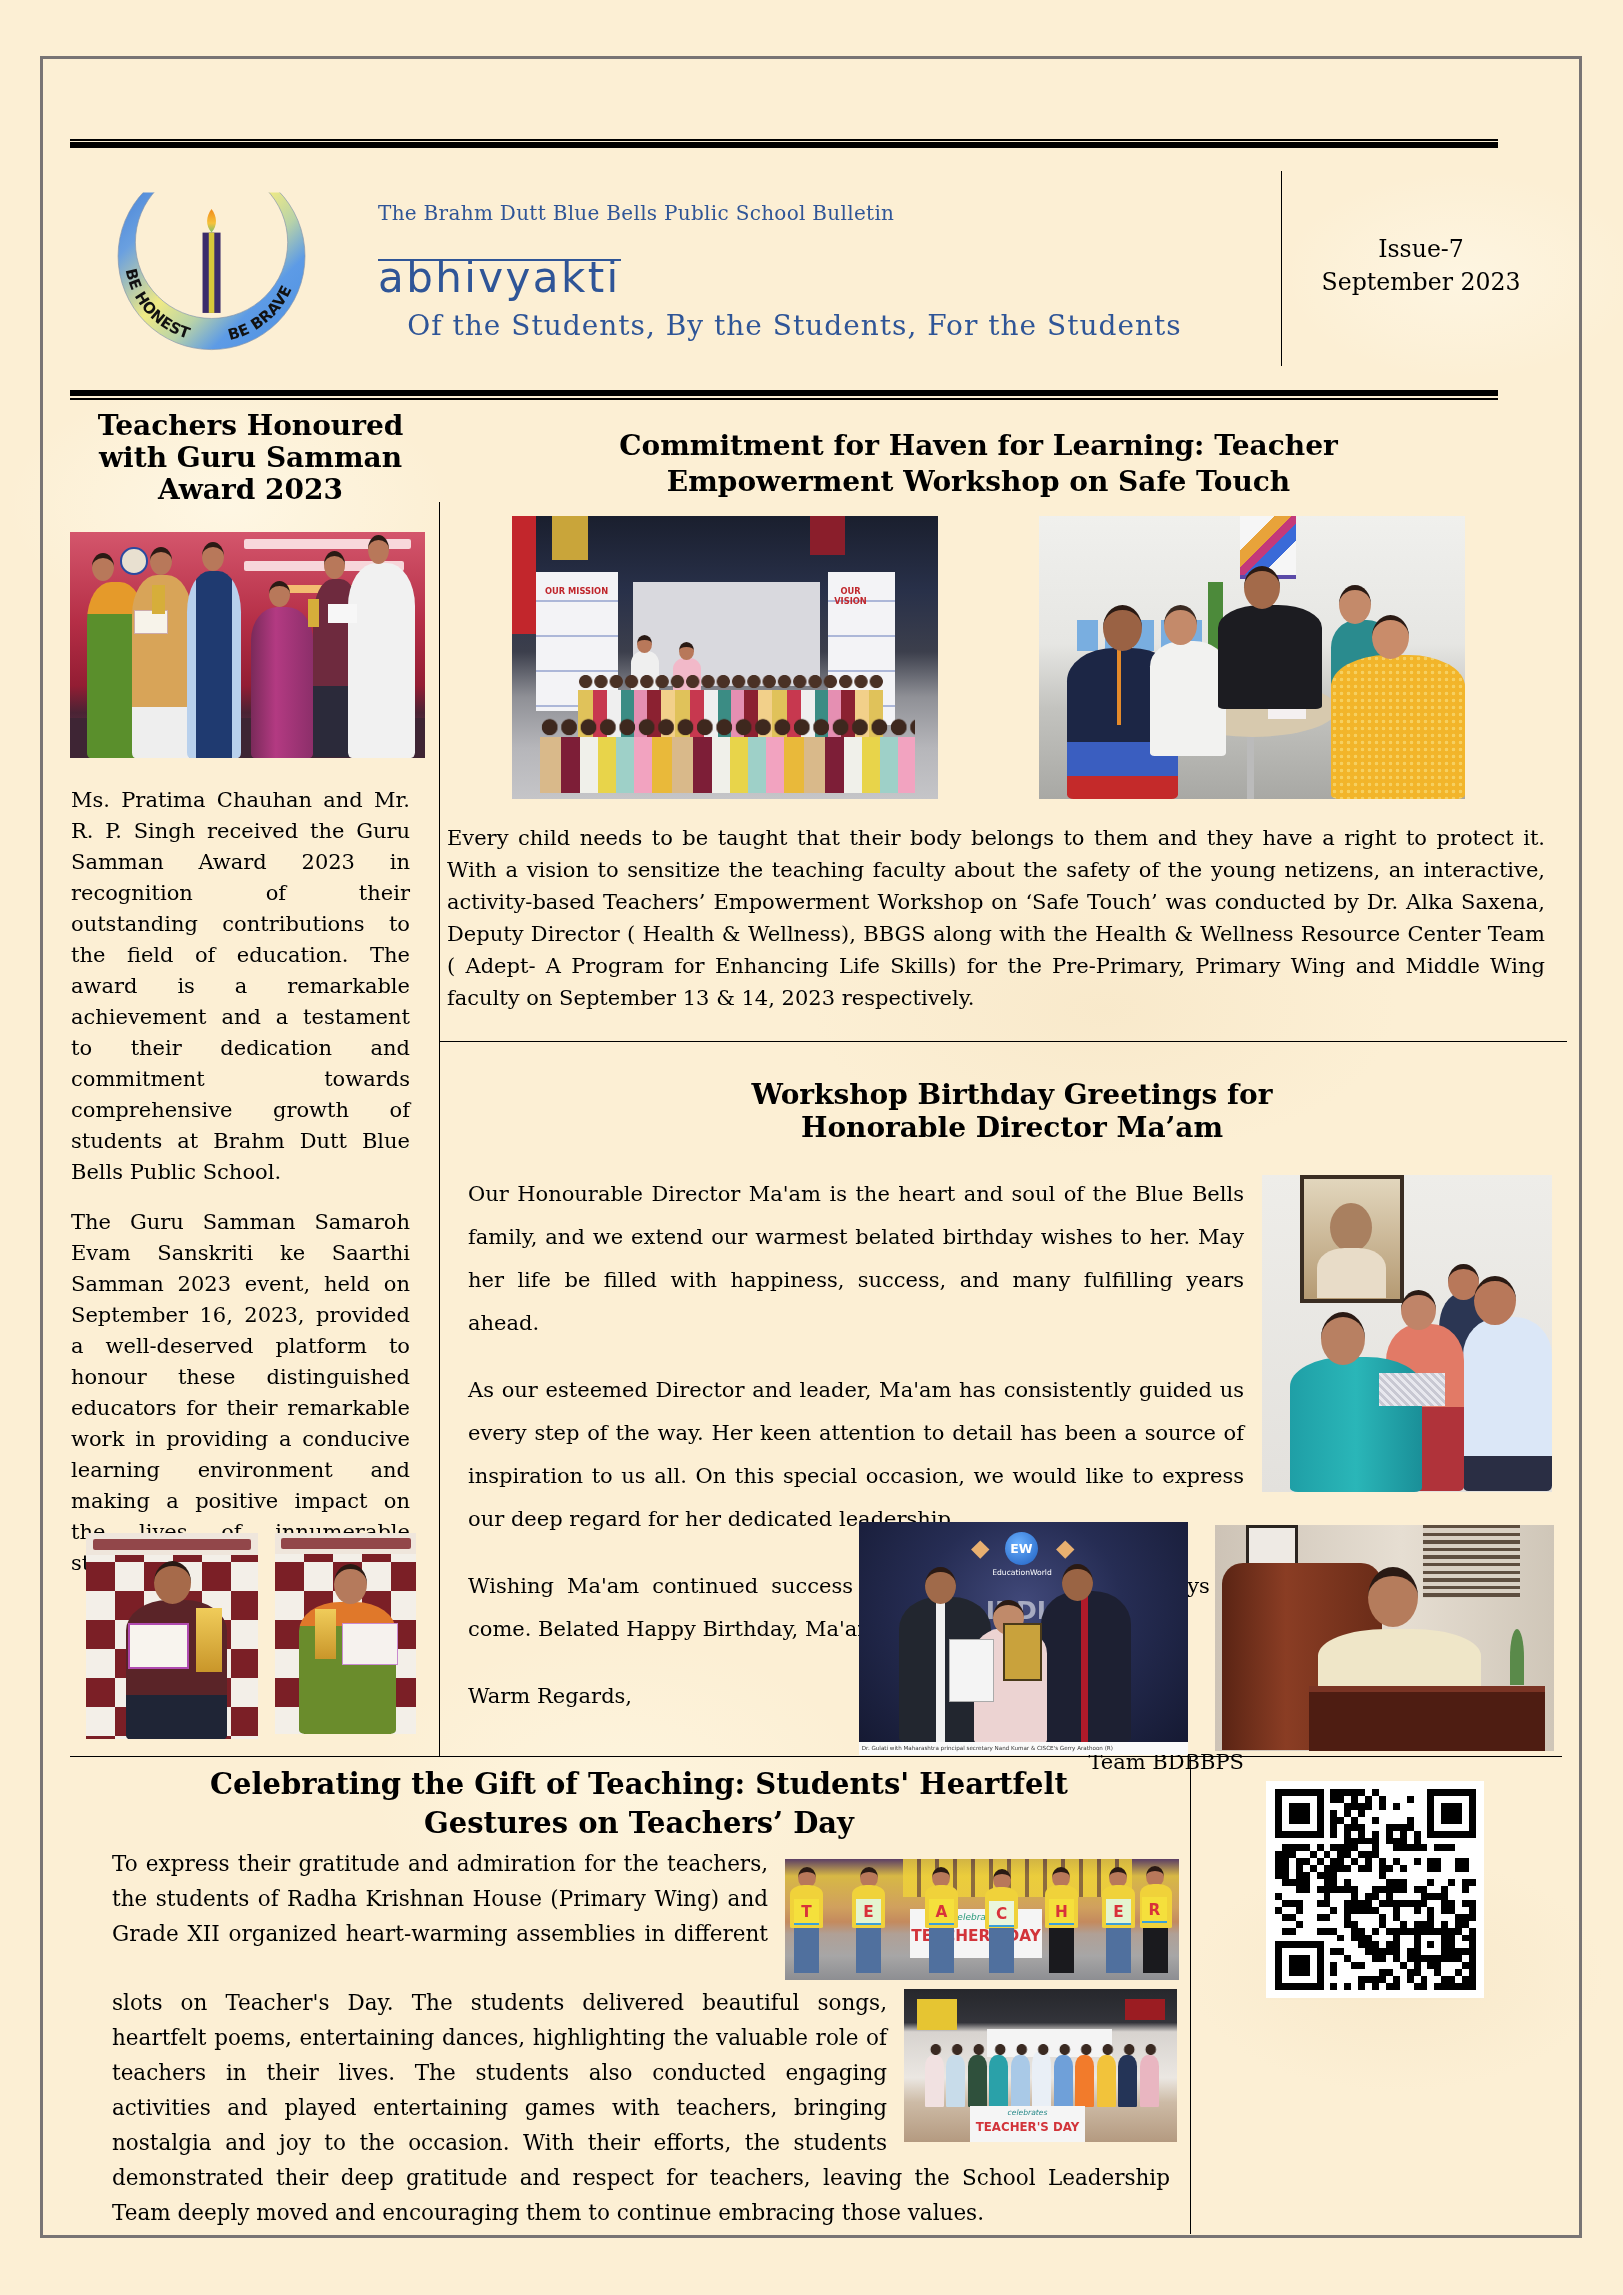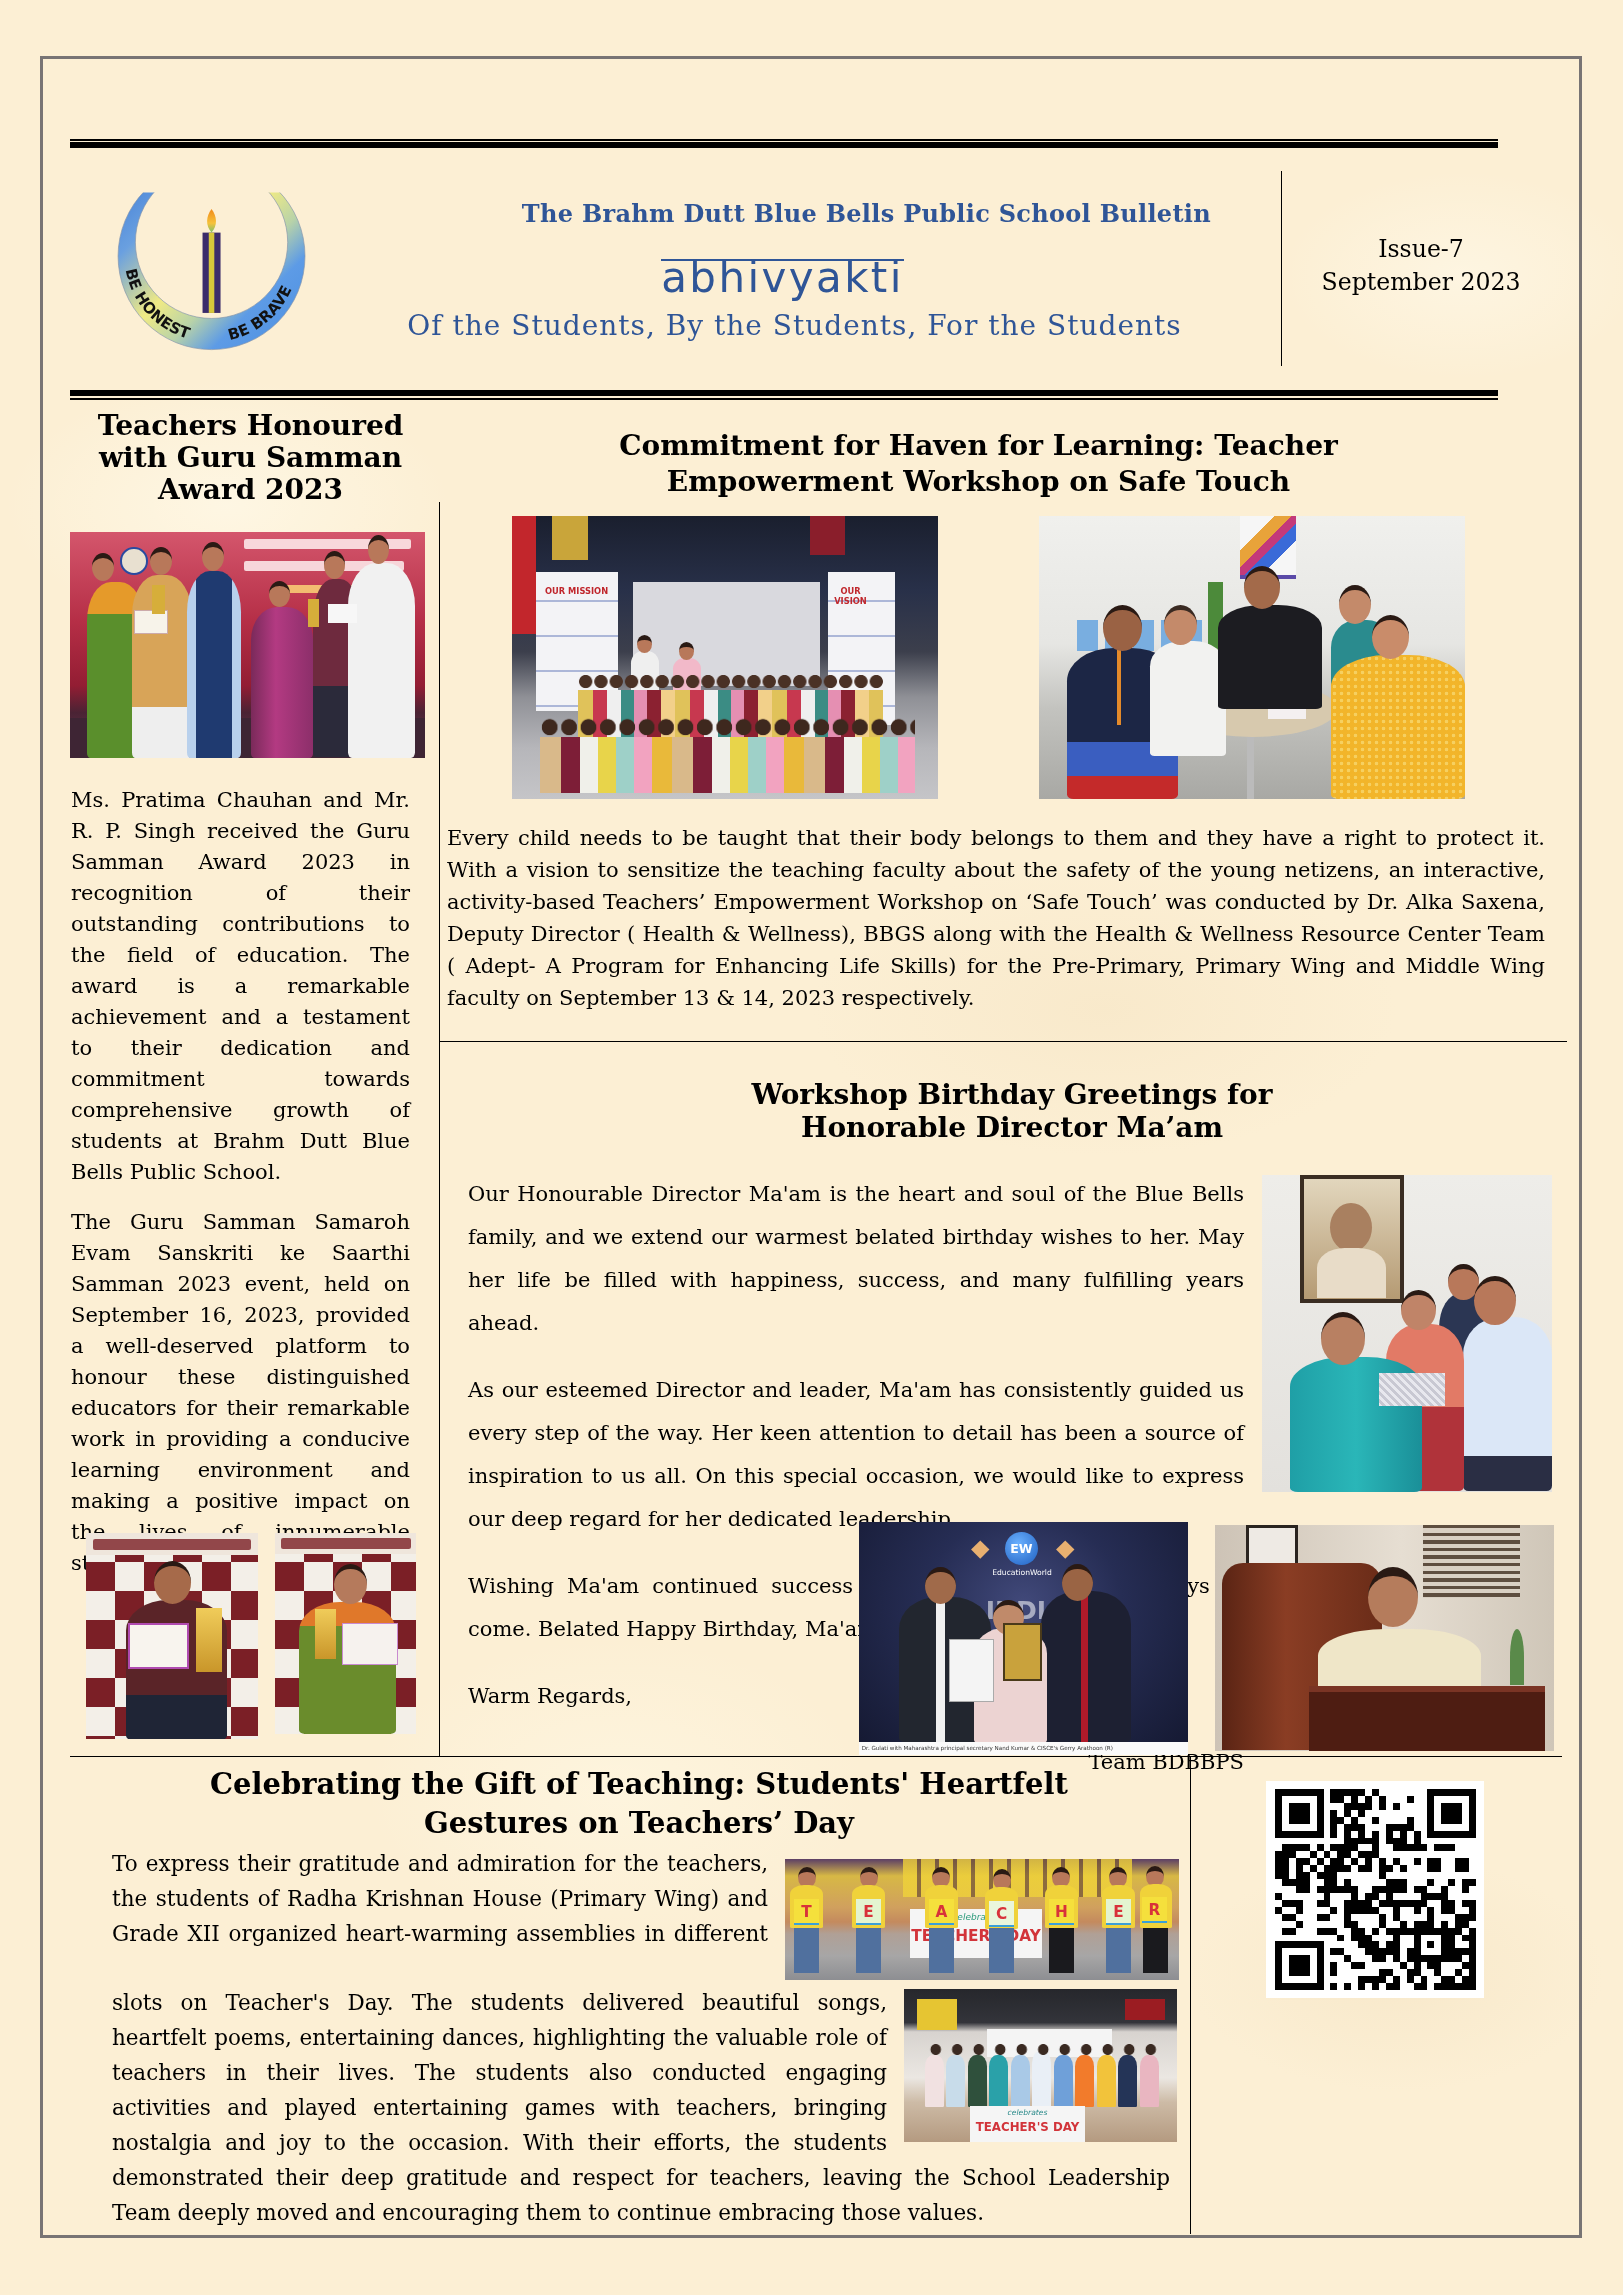--- a/index.html
+++ b/index.html
@@ -65,23 +65,23 @@
     <rect x="301" y="336" width="8" height="116" fill="#d6c63a"></rect>
     <path d="M305 302 C 313 312, 314 326, 305 336 C 296 326, 297 312, 305 302 Z" fill="url(#lg-flame)"></path>
     <text font-family="DejaVu Sans, sans-serif" font-weight="bold" font-size="22" fill="#111">
       <textPath href="#logoArc" startOffset="10%">BE HONEST</textPath>
     </text>
     <text font-family="DejaVu Sans, sans-serif" font-weight="bold" font-size="22" fill="#111">
       <textPath href="#logoArc" startOffset="56%">BE BRAVE</textPath>
     </text>
   </svg>
 
-  <div class="abs blue" style="left:378px;top:194px;width:833px;text-align:right;font-family:'DejaVu Serif',serif;font-weight:bold;font-size:24px;line-height:39px;letter-spacing:0.3px;white-space:nowrap;">The Brahm Dutt Blue Bells Public School Bulletin</div>
-
-  <div class="abs" style="left:366px;top:251px;width:833px;text-align:center;">
+  <div class="abs blue" style="left:378px;top:194px;width:833px;text-align:left;font-family:'DejaVu Serif',serif;font-weight:normal;font-size:20px;line-height:39px;letter-spacing:0.3px;white-space:nowrap;">The Brahm Dutt Blue Bells Public School Bulletin</div>
+
+  <div class="abs" style="left:378px;top:251px;width:833px;">
     <span class="blue" style="position:relative;display:inline-block;font-family:'DejaVu Sans',sans-serif;font-size:42px;line-height:42px;letter-spacing:2.4px;border-top:2.8px solid var(--blue);padding-top:0;margin-top:8.3px;line-height:33px;">abhivyakti</span>
   </div>
 
   <div class="abs blue" style="left:378px;top:308px;width:833px;text-align:center;font-family:'DejaVu Serif',serif;font-size:28px;line-height:35px;letter-spacing:1px;white-space:nowrap;">Of the Students, By the Students, For the Students</div>
 
   <div class="abs" style="left:1303px;top:233px;width:236px;text-align:center;font-family:'DejaVu Serif',serif;font-size:23.6px;line-height:33px;">
     <div>Issue-7</div>
     <div>September 2023</div>
   </div>
 

